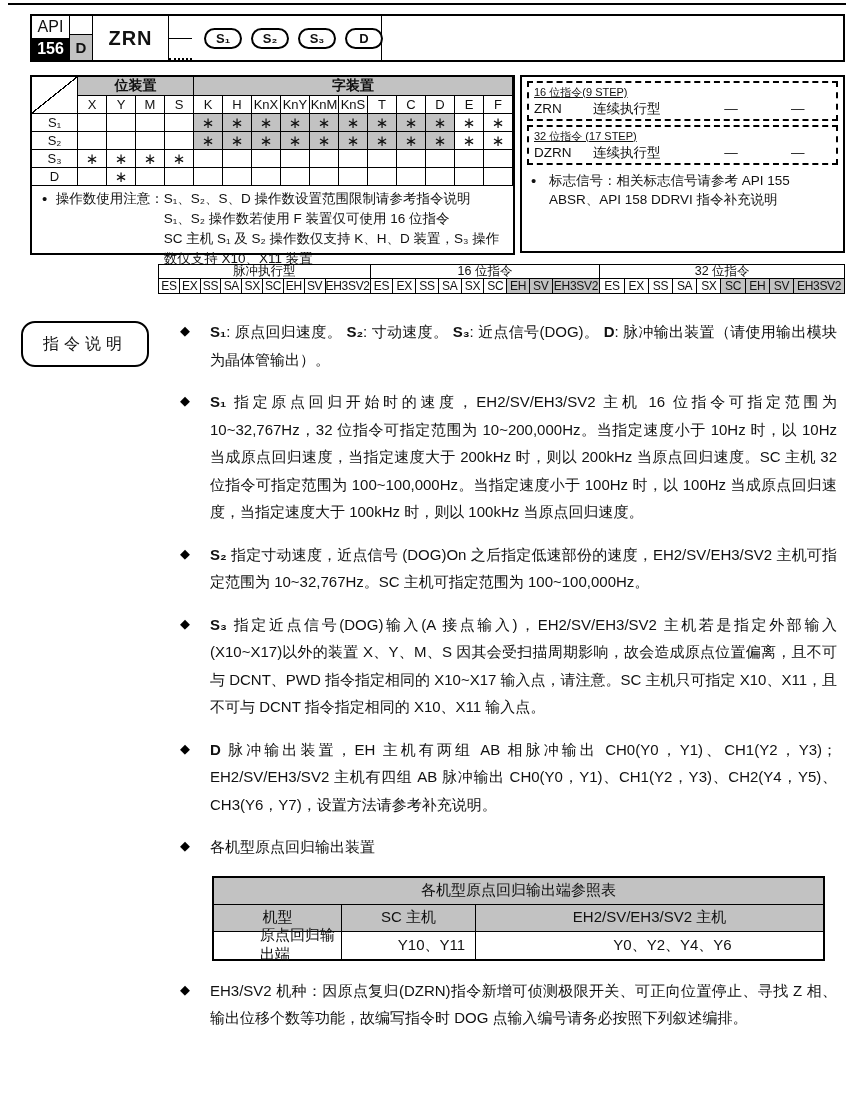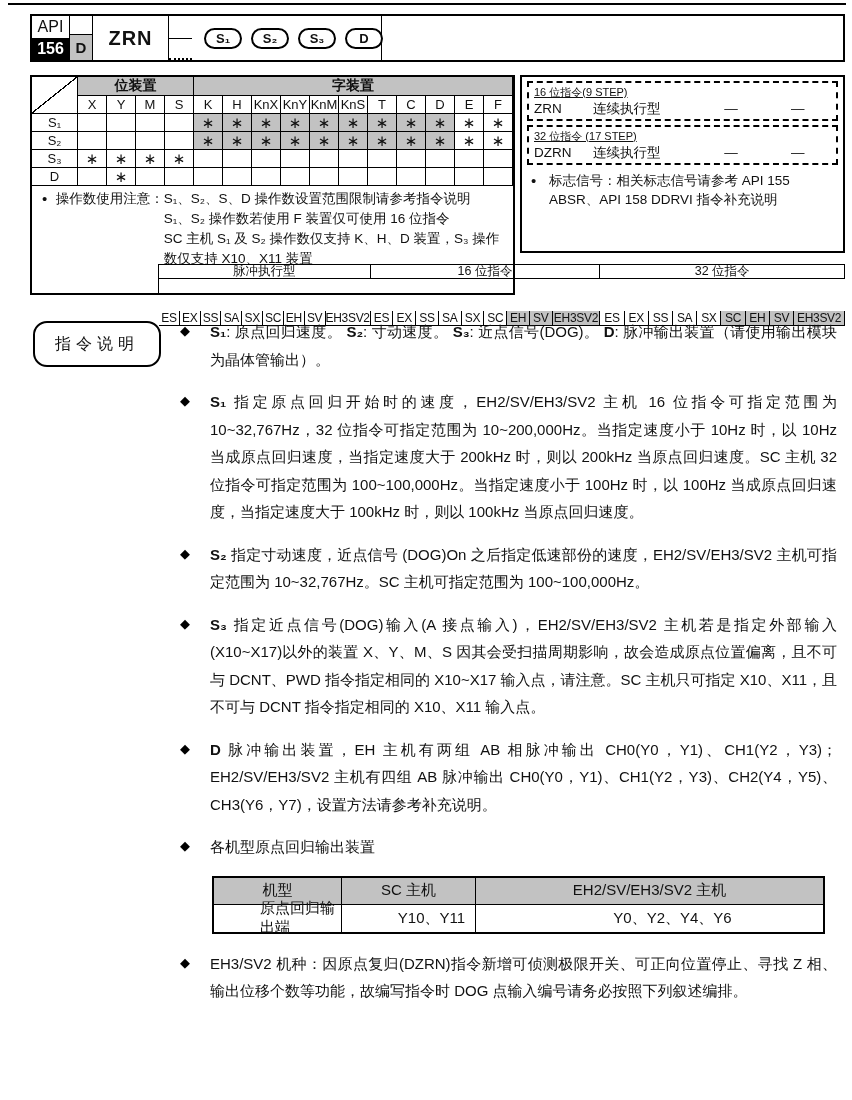--- a/index.html
+++ b/index.html
@@ -19,21 +19,21 @@
   .hdr-d { width:23px; border-right:1px solid #000; display:flex; flex-direction:column; justify-content:flex-end; }
   .hdr-d .d-box { height:26px; background:#c2c2c2; border-top:1px solid #000; font-weight:bold; font-size:15px; display:flex; align-items:center; justify-content:center; }
   .hdr-zrn { width:75px; display:flex; align-items:center; justify-content:center; font-weight:bold; font-size:20px; letter-spacing:1px; }
   .hdr-stub { width:24px; border-left:1px solid #000; position:relative; }
   .hdr-stub .stub { position:absolute; left:0; bottom:0; width:100%; height:22px; border-top:1px solid #000; border-bottom:2px dotted #000; }
   .hdr-operands { width:190px; border-right:1px solid #000; display:flex; align-items:center; gap:9px; padding-left:12px; }
   .bubble { min-width:38px; height:21px; border:2px solid #000; border-radius:11px; display:flex; align-items:center; justify-content:center; font-weight:bold; font-size:13px; padding:0 5px; }
   .hdr-title { flex:1; display:flex; align-items:center; justify-content:center; font-family:"Liberation Serif","DejaVu Serif",serif; font-size:21px; letter-spacing:2px; color:#222; }
 
   
-  .devbox { position:absolute; left:30px; top:75px; width:485px; height:220px; border:2px solid #000; background:#fff; }
+  .devbox { position:absolute; left:30px; top:75px; width:485px; height:180px; border:2px solid #000; background:#fff; }
   .devgrid { display:grid; grid-template-columns:46px repeat(15,1fr); width:100%; }
   .dc { border-right:1px solid #000; border-bottom:1px solid #000; display:flex; align-items:center; justify-content:center; font-size:13px; height:18px; background:#fff; }
   .dc:nth-child(16n) {}
   .dc.hdr-cell { background:#c2c2c2; font-weight:bold; font-size:14px; height:19px; }
   .dc.corner { grid-row:1/3; grid-column:1; height:auto;
     background:linear-gradient(to bottom right, transparent calc(50% - 0.7px), #000 calc(50% - 0.7px), #000 calc(50% + 0.7px), transparent calc(50% + 0.7px)); }
   .dc.span4 { grid-column:2/6; }
   .dc.span11 { grid-column:6/17; }
   .dc.rowl { justify-content:center; font-size:13px; }
   .dc.gray { background:#c2c2c2; }
@@ -49,29 +49,29 @@
   .dashedbox .dline { display:flex; font-size:13.5px; line-height:17px; }
   .dashedbox .dmn { width:62px; }
   .dashedbox .dtype { width:110px; }
   .dashedbox .ddash { width:70px; text-align:center; }
   .flagnote { display:flex; margin-top:6px; font-size:13.5px; line-height:19px; }
   .flagnote .fmark { width:22px; padding-left:4px; font-size:15px; }
   .flagnote .ftext { flex:1; }
 
   
   .exec { position:absolute; left:158px; top:264px; width:687px; height:30px; display:flex; border-left:1px solid #000; }
-  .exec-sec { display:flex; flex-direction:column;gap:32px; }
+  .exec-sec { display:flex; flex-direction:column; }
   .exec-sec .et { height:15px; border:1px solid #000; border-left:none; display:flex; align-items:center; justify-content:center; font-size:12.5px; }
   .exec-sec .ecells { display:flex; height:15px; }
   .exec-sec .ec { border:1px solid #000; border-left:none; border-top:none; flex:1; display:flex; align-items:center; justify-content:center; font-size:12px; letter-spacing:-0.3px; background:#fff; }
   .exec-sec .ec.wide { flex:2.15; }
   .exec-sec .ec.gray { background:#c2c2c2; }
 
   
-  .instr-label { position:absolute; left:33px; top:321px; width:128px; height:46px; border:2px solid #000; border-radius:14px; display:flex; align-items:center; justify-content:center; font-size:16px; letter-spacing:5px; }
+  .instr-label { position:absolute; left:21px; top:321px; width:128px; height:46px; border:2px solid #000; border-radius:14px; display:flex; align-items:center; justify-content:center; font-size:16px; letter-spacing:5px; }
 
   
   .content { position:absolute; left:180px; top:318px; width:657px; }
   .blk { display:flex; margin-bottom:15px; }
   .bmark { width:30px; font-size:13px; padding-top:5px; color:#000; }
   .btext { flex:1; font-size:15px; line-height:27.5px; text-align:justify; }
   .btext .seg-b { font-weight:bold; }
 
   .reftable { margin:8px 0 16px 32px; width:613px; border:2px solid #000; }
   .rt-row { display:flex; }
@@ -300,20 +300,23 @@
       <div class="blk">
         <span class="bmark">◆</span>
         <div class="btext"><span class="seg-b">D</span><span> 脉冲输出装置，EH 主机有两组 AB 相脉冲输出 CH0(Y0，Y1)、CH1(Y2，Y3)；EH2/SV/EH3/SV2 主机有四组 AB 脉冲输出 CH0(Y0，Y1)、CH1(Y2，Y3)、CH2(Y4，Y5)、CH3(Y6，Y7)，设置方法请参考补充说明。</span></div>
       </div>
       <div class="blk">
         <span class="bmark">◆</span>
         <div class="btext"><span>各机型原点回归输出装置</span></div>
       </div>
       <div class="reftable">
         <div class="rt-row">
+          <div class="rt-cell rt-title">各机型原点回归输出端参照表</div>
+        </div>
+        <div class="rt-row">
           <div class="rt-cell rt-gray rt-c0">机型</div>
           <div class="rt-cell rt-gray rt-c1">SC 主机</div>
           <div class="rt-cell rt-gray rt-c2">EH2/SV/EH3/SV2 主机</div>
         </div>
         <div class="rt-row">
           <div class="rt-cell rt-c0">原点回归输出端</div>
           <div class="rt-cell rt-c1">Y10、Y11</div>
           <div class="rt-cell rt-c2">Y0、Y2、Y4、Y6</div>
         </div>
       </div>

